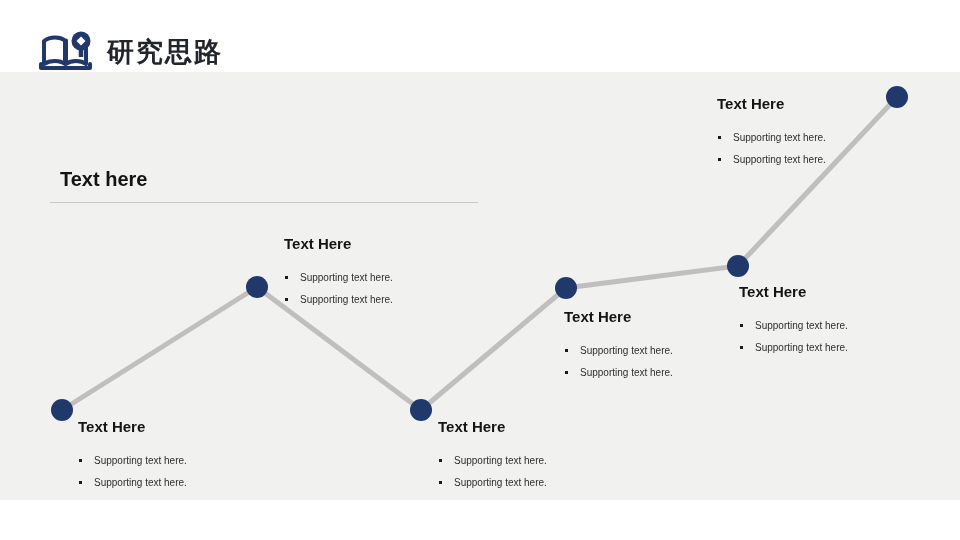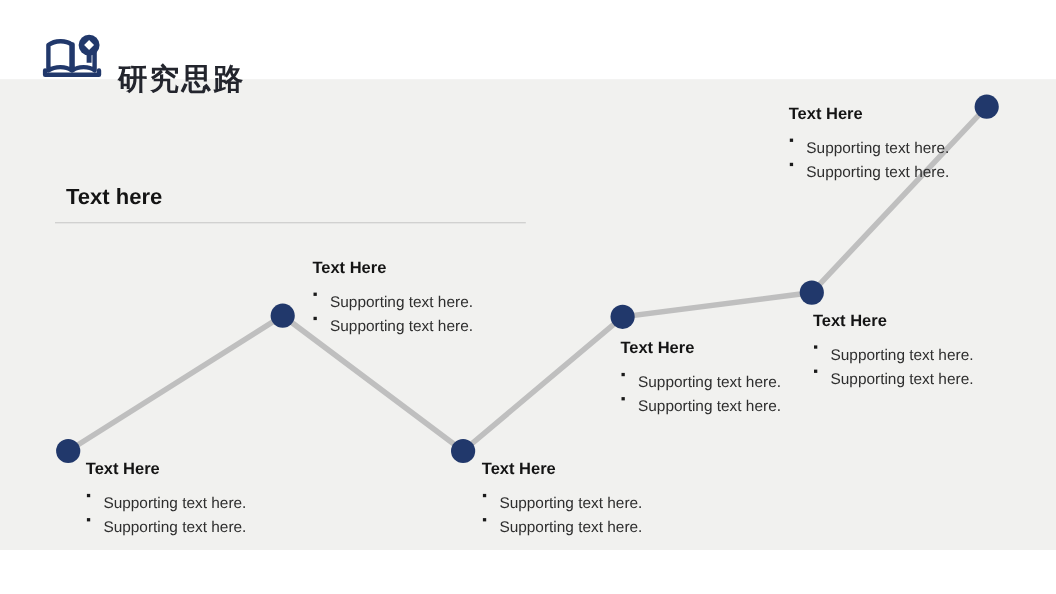--- a/index.html
+++ b/index.html
@@ -3,27 +3,27 @@
 <meta charset="utf-8">
 <style>
   html,body{margin:0;padding:0;background:#ffffff;}
   .slide{
     position:relative;width:960px;height:540px;overflow:hidden;
     background:#ffffff;font-family:"Liberation Sans",sans-serif;
   }
   .gray-band{position:absolute;left:0;top:72px;width:960px;height:428px;background:#f1f1ef;}
   .header{position:absolute;left:38px;top:31px;display:flex;align-items:flex-start;gap:13px;}
   .header-icon{flex:none;}
-  .slide-title{font-size:27px;font-weight:bold;color:#23252d;letter-spacing:2px;line-height:42px;margin-top:20px;}
+  .slide-title{font-size:27px;font-weight:bold;color:#23252d;letter-spacing:2px;line-height:42px;}
   .section-heading{position:absolute;left:60px;top:168px;font-size:20px;font-weight:bold;color:#141414;}
   .section-rule{position:absolute;left:50px;top:202px;width:428px;height:1px;background:#c9c9c9;}
   svg.diagram{position:absolute;left:0;top:0;width:960px;height:540px;}
   .block{position:absolute;}
   .block-label{font-size:15px;font-weight:bold;color:#141414;margin:0 0 13px 0;line-height:19px;white-space:nowrap;}
-  .bullet-row{display:flex;height:22px;font-size:14px;color:#2e2e2e;white-space:nowrap;}
+  .bullet-row{display:flex;align-items:center;height:22px;font-size:10px;color:#2e2e2e;white-space:nowrap;}
   .bullet-square{width:3px;height:3px;background:#1a1a1a;margin-right:12px;margin-left:1px;flex:none;}
   
   .pos-top-right {left:717px;top:94px;}
   .pos-mid-left  {left:284px;top:234px;}
   .pos-bottom-left{left:78px;top:417px;}
   .pos-bottom-mid{left:438px;top:417px;}
   .pos-center    {left:564px;top:307px;}
   .pos-right     {left:739px;top:282px;}
 </style>
 </head>

